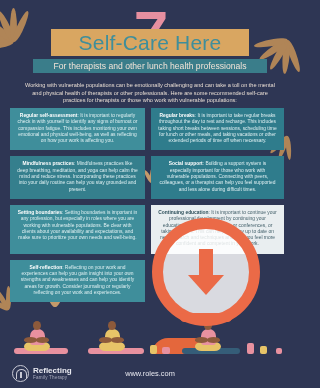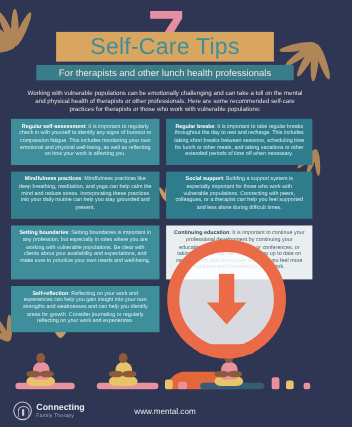--- a/index.html
+++ b/index.html
@@ -157,21 +157,21 @@
     <span style="transform:rotate(30deg);"></span>
   </div>
   <div class="frond small" style="left:6px;top:286px;">
     <span style="transform:rotate(-60deg);"></span>
     <span style="transform:rotate(-30deg);"></span>
     <span style="transform:rotate(0deg);"></span>
   </div>
 
   <div class="seven">7</div>
   <div class="title-band"></div>
-  <div class="title-text">Self-Care Tips</div>
+  <div class="title-text">Self-Care Here</div>
   <div class="sub-band"></div>
   <div class="sub-text">For therapists and other lunch health professionals</div>
   <div class="intro">Working with vulnerable populations can be emotionally challenging and can take a toll on the mental and physical health of therapists or other professionals. Here are some recommended self-care practices for therapists or those who work with vulnerable populations:</div>
 
   <div class="grid">
     <div class="row">
       <div class="card teal c-self-assess">
         <b>Regular self-assessment</b><span>: It is important to regularly check in with yourself to identify any signs of burnout or compassion fatigue. This includes monitoring your own emotional and physical well-being, as well as reflecting on how your work is affecting you.</span>
       </div>
       <div class="card teal-d c-breaks">
@@ -232,25 +232,25 @@
     <div class="candle" style="left:247px;width:7px;height:11px;background:#e8919f;"></div>
     <div class="candle" style="left:260px;width:7px;height:8px;background:#e7c468;"></div>
     <div class="candle" style="left:276px;width:6px;height:6px;background:#e8919f;"></div>
     <div class="floor"></div>
   </div>
 
   <div class="footer">
     <div class="logo-wrap">
       <div class="logo-mark"></div>
       <div>
-        <div class="logo-txt1">Connecting</div>
+        <div class="logo-txt1">Reflecting</div>
         <div class="logo-txt2">Family Therapy</div>
       </div>
     </div>
-    <div class="url">www.mental.com</div>
+    <div class="url">www.roles.com</div>
   </div>
 
   <div class="dl-overlay">
     <div class="dl-arrow">
       <div class="dl-shaft"></div>
       <div class="dl-head"></div>
       <div class="dl-bar"></div>
     </div>
   </div>
 

